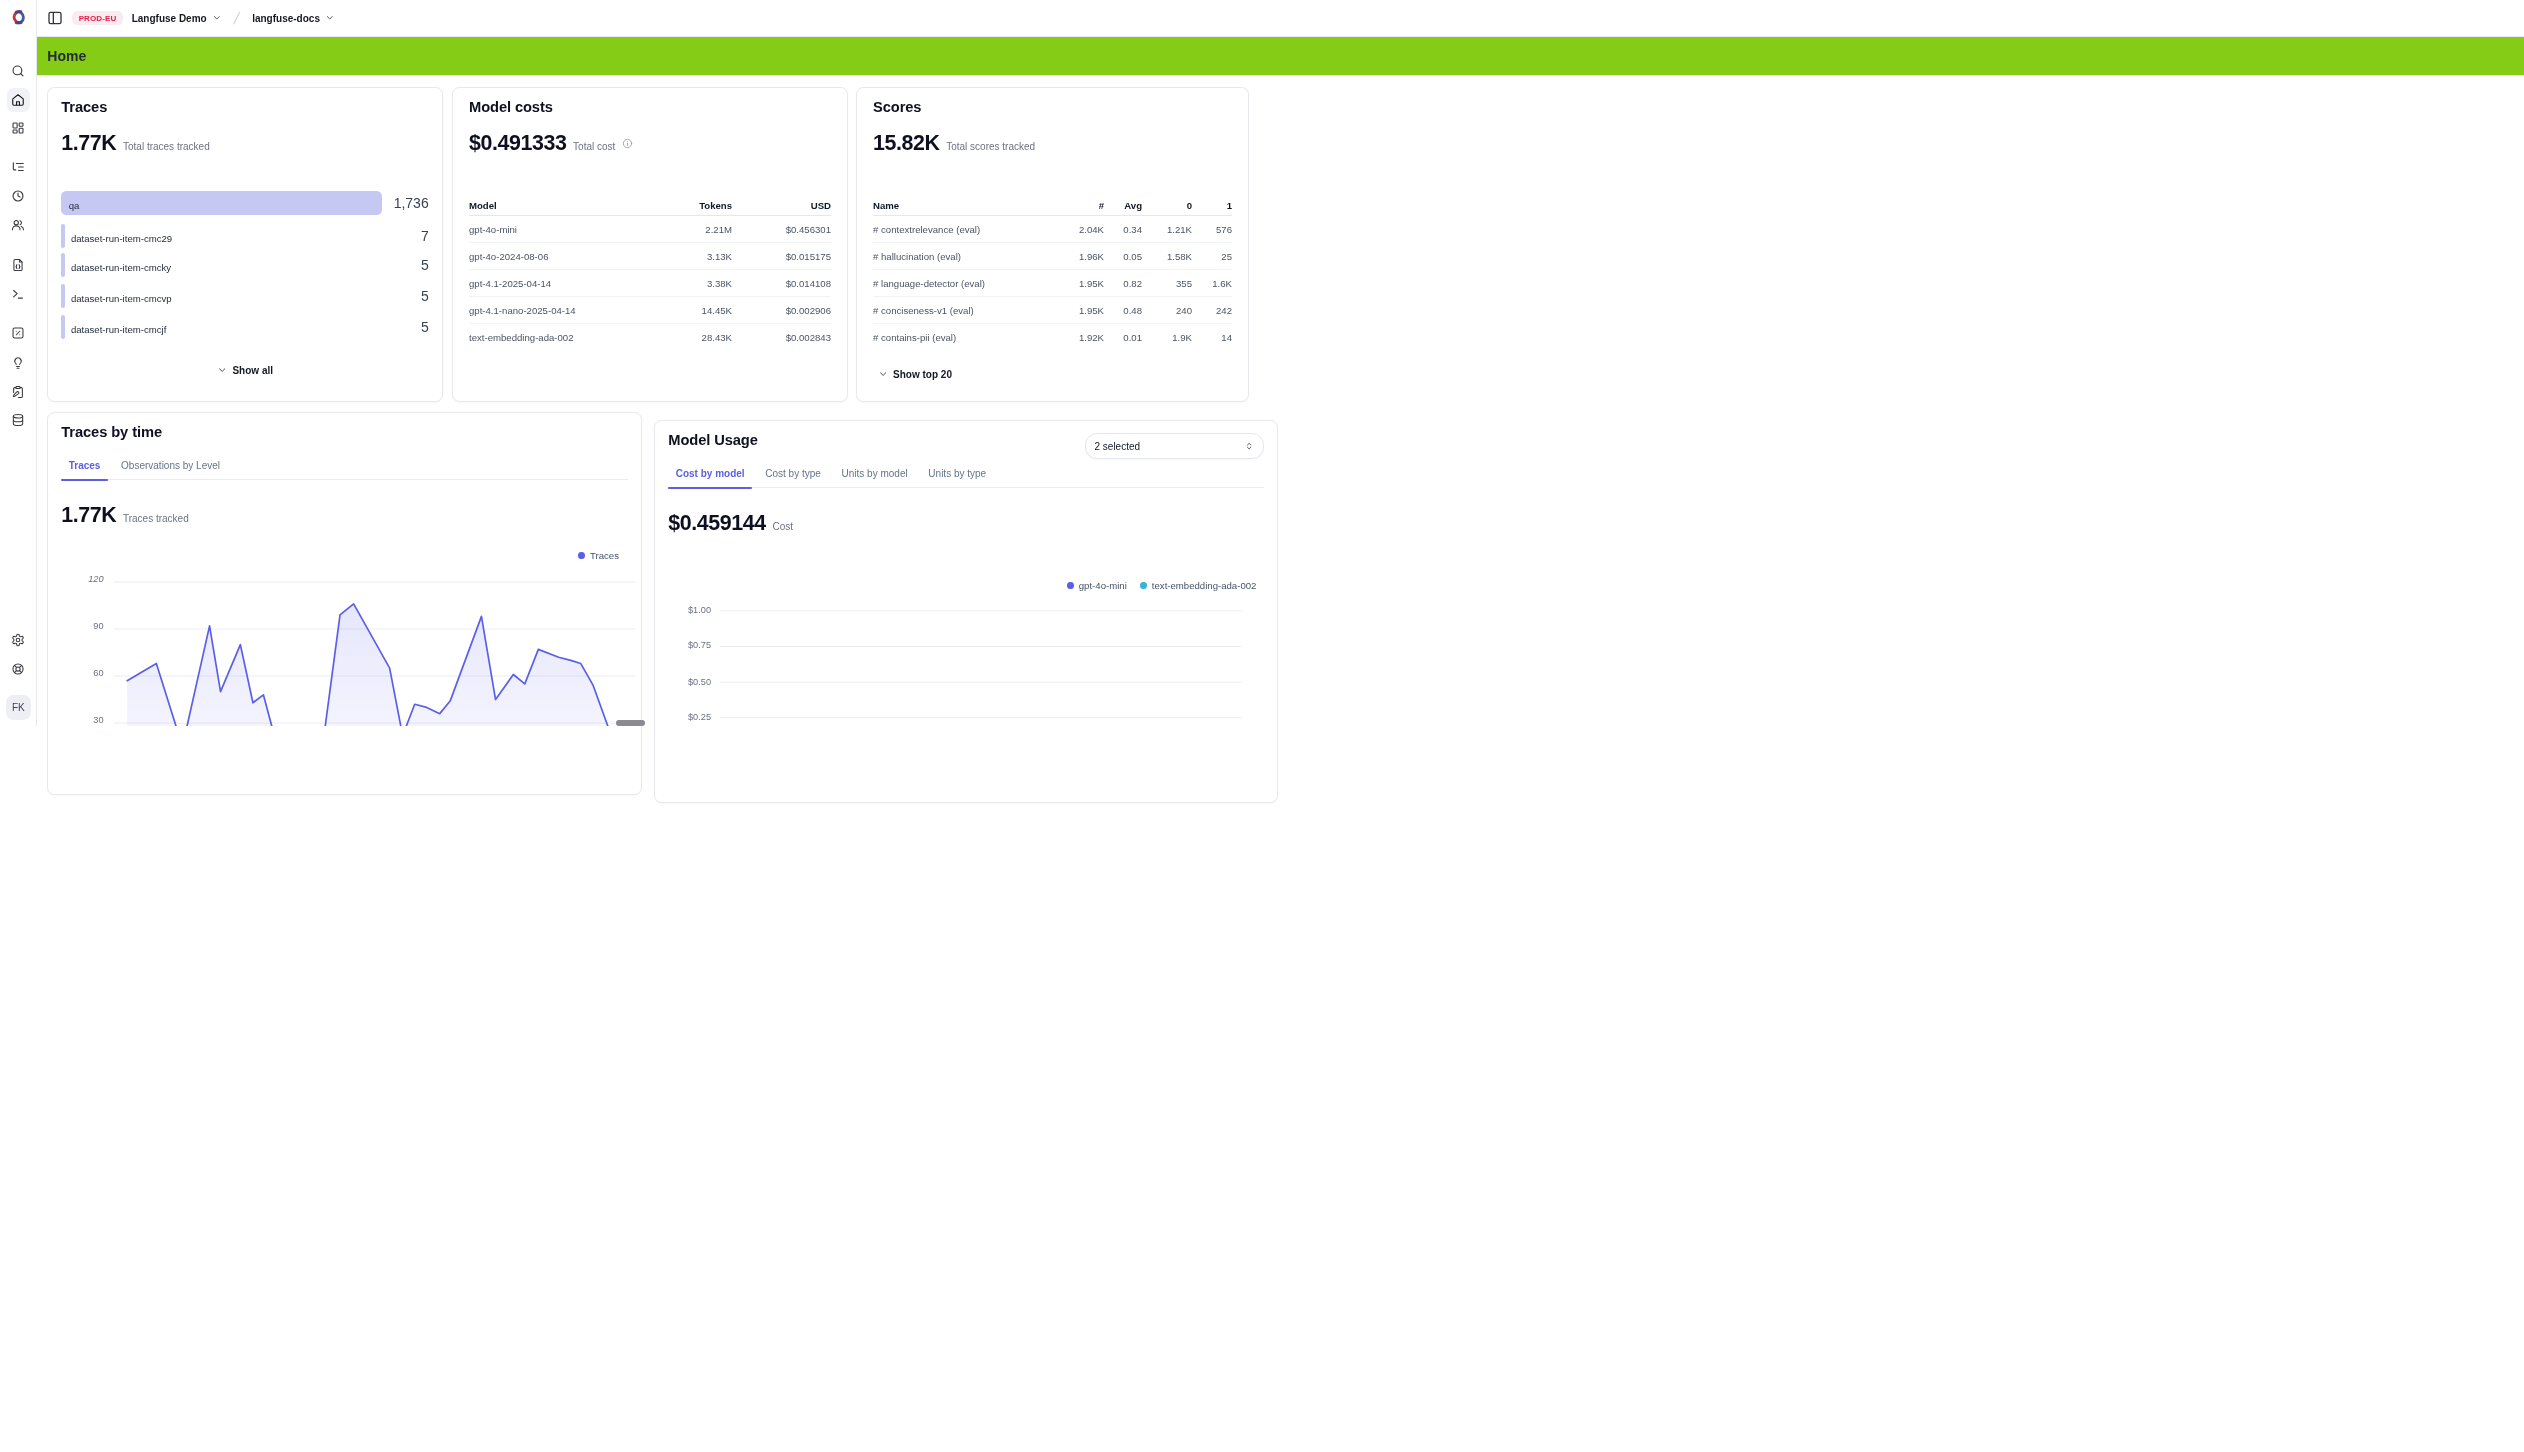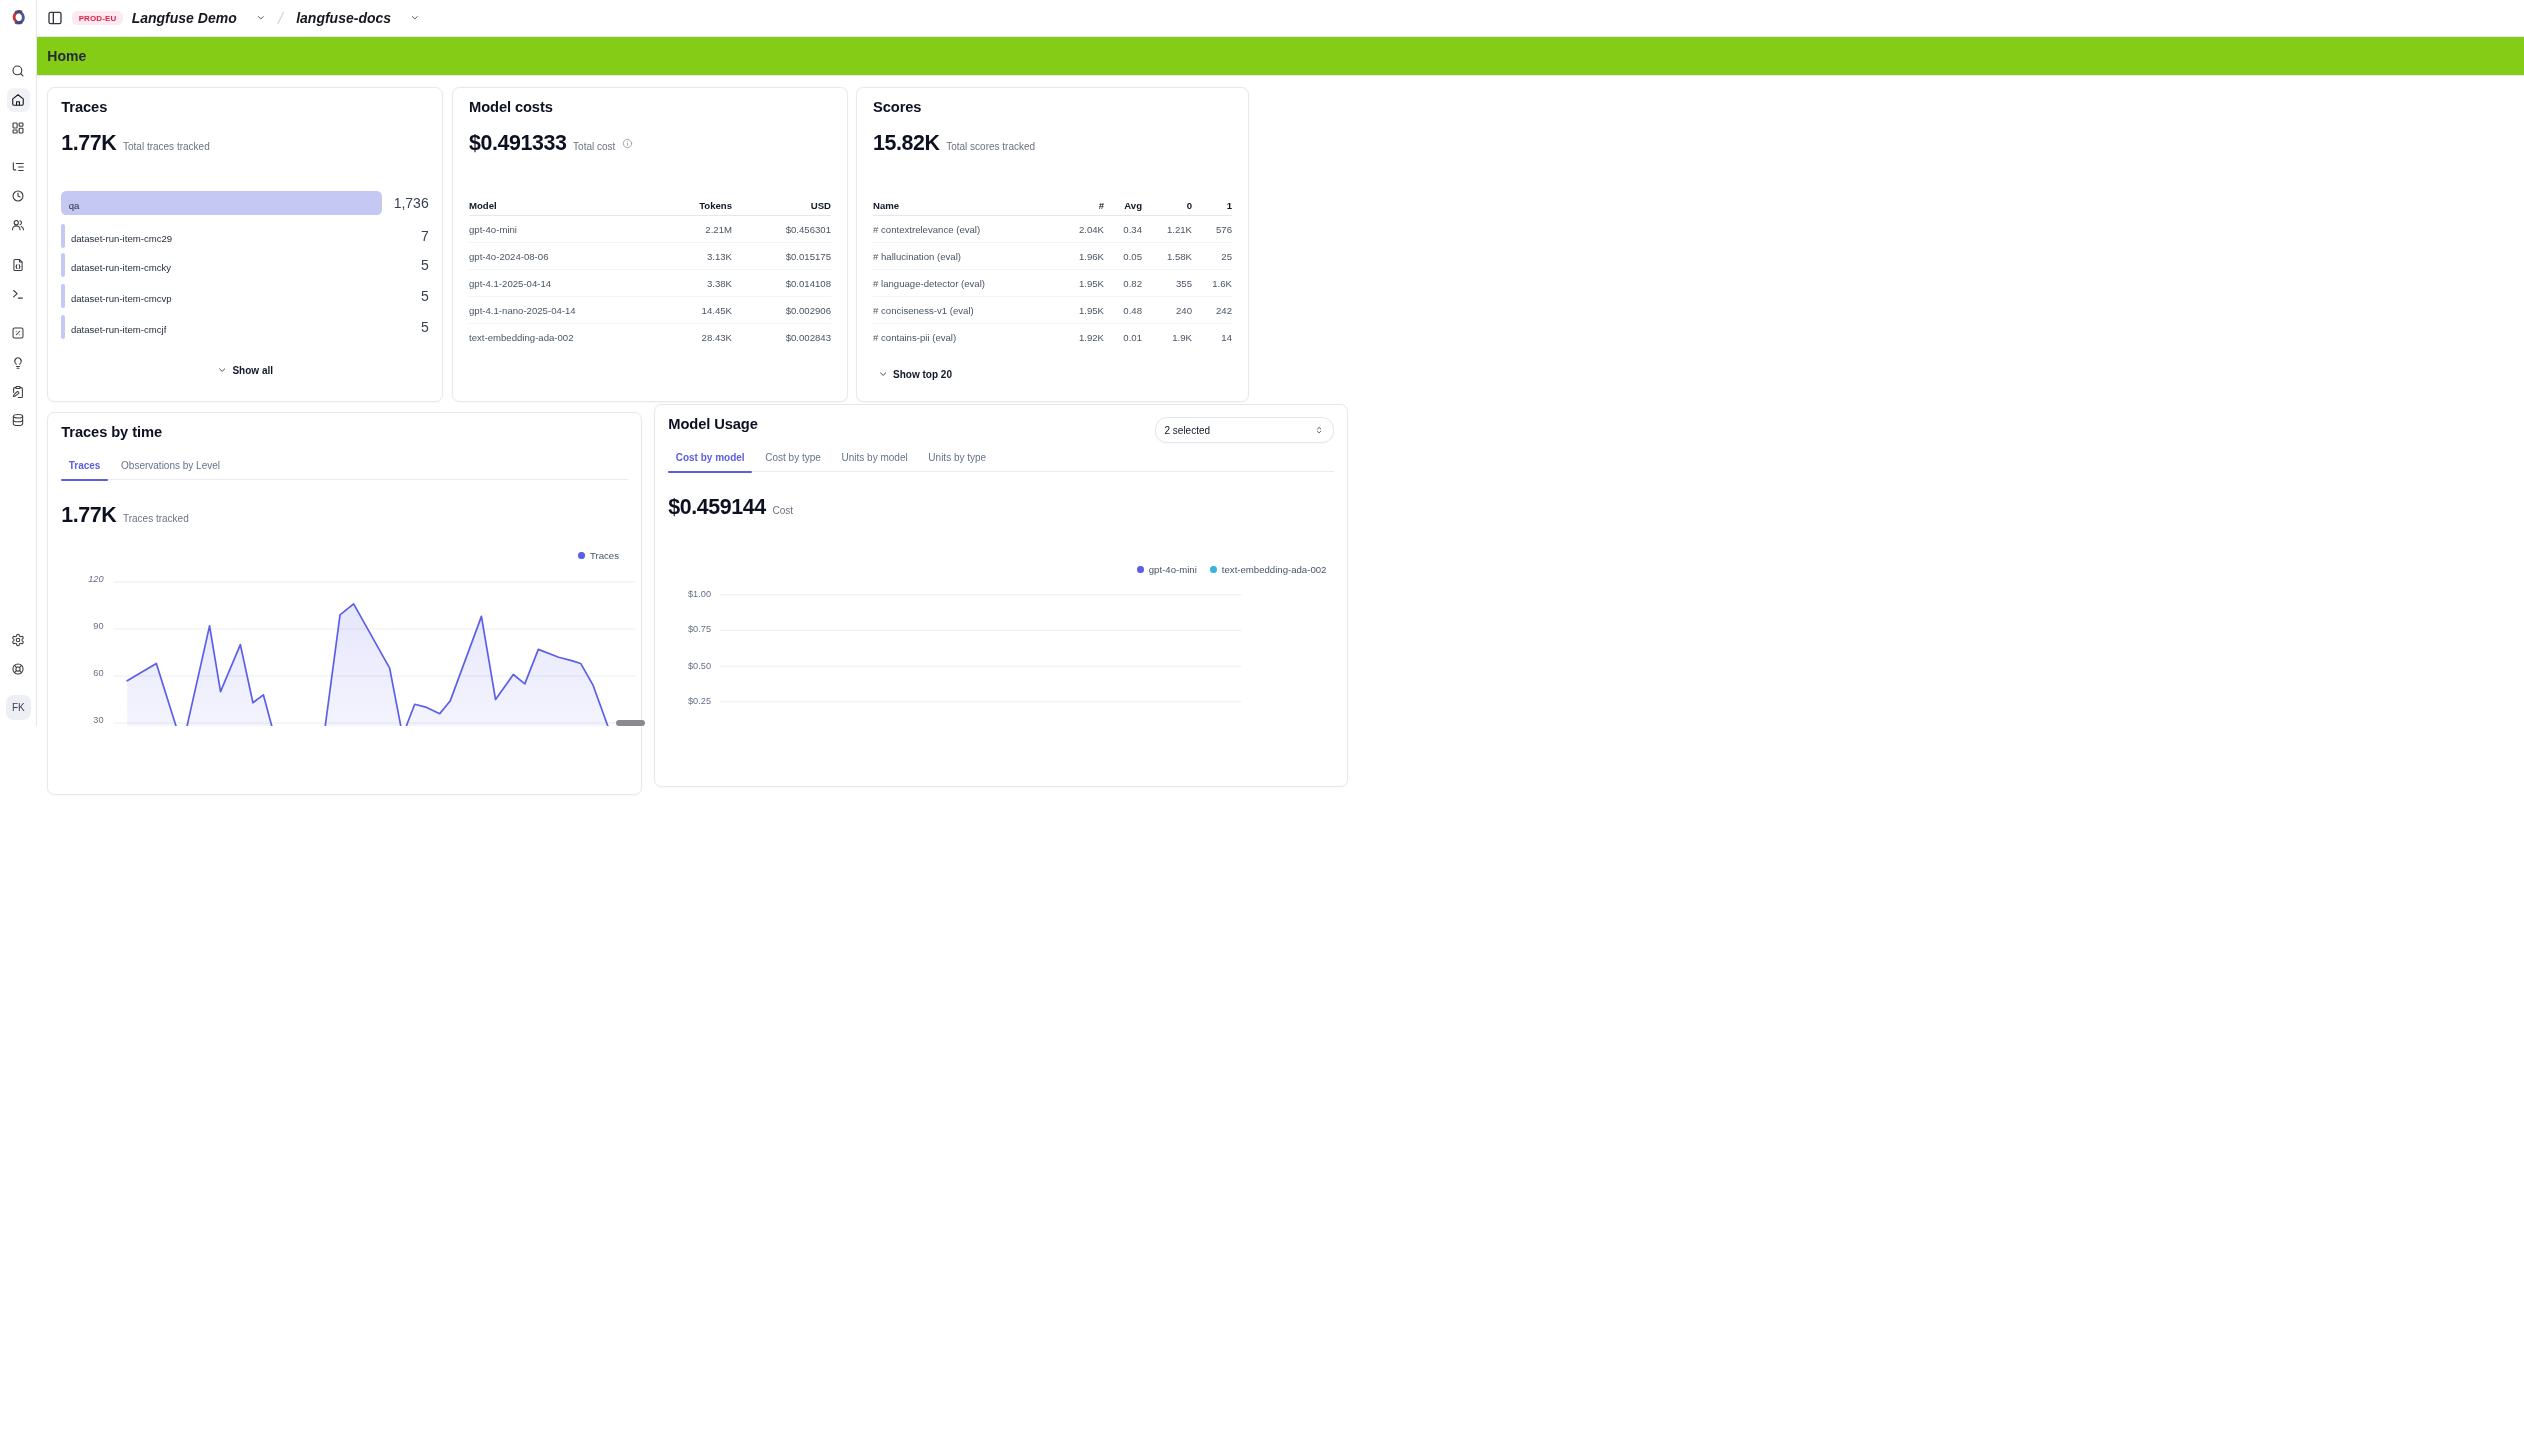--- a/index.html
+++ b/index.html
@@ -18,22 +18,22 @@
   #avatar { position:absolute; left:5.9px; top:695px; width:25px; height:25px; border-radius:7.4px;
     background:#edeff4; color:#3c4453; font-size:10px; font-weight:500;
     display:flex; align-items:center; justify-content:center; }
 
   
   #topbar { position:absolute; left:37px; top:0; right:0; height:36px; background:#fff;
     display:flex; align-items:center; gap:8.8px; padding-left:10.3px; }
   #panel-toggle { width:16px; height:16px; color:#35353d; cursor:pointer; }
   .badge { background:#fceaf1; color:#e11d48; font-size:8px; font-weight:600;
     padding:2.9px 6.6px; border-radius:5.2px; letter-spacing:0.1px; }
-  .crumb { font-size:14px; font-weight:600; color:#15181f; cursor:pointer;
-    display:flex; align-items:center; gap:19px;font-style:italic; }
+  .crumb { font-size:10px; font-weight:600; color:#15181f; cursor:pointer;
+    display:flex; align-items:center; gap:5px; }
   .chev { width:9.6px; height:9.6px; color:#3f3f46; }
   .slash { width:13.3px; height:16px; color:#d5d9e0; }
 
   
   #page-strip { position:absolute; left:37px; top:36px; right:0; height:40px;
     background:#84cc16; border-top:0.7px solid #e7e9ee; border-bottom:0.7px solid #e7e9ee; }
   #page-title { position:absolute; left:10.3px; top:11px; font-size:14px; font-weight:700; color:#252b37; }
 
   
   .card { position:absolute; background:#fff; border:0.7px solid #e6e8ec; border-radius:7.4px;
@@ -415,21 +415,21 @@
       <line x1="0" y1="4" x2="710" y2="4"></line>
       <line x1="0" y1="68" x2="710" y2="68"></line>
       <line x1="0" y1="132" x2="710" y2="132"></line>
       <line x1="0" y1="196" x2="710" y2="196"></line>
     </g>
     <path id="traces-area" fill="url(#areaGrad)" d="M18.5 138.4 L 58.2 114.9 L 93.7 228 L 130.6 63.7 L 145.5 153.3 L 172.5 89.3 L 189.6 168.3 L 203.8 157.6 L 222.2 225.9 L 233.6 238.7 L 284 230.1 L 308.1 48.8 L 326.6 33.9 L 375.6 121.3 L 393.3 213.1 L 409.7 170.4 L 426 174.7 L 443.8 183.2 L 457.9 166.1 L 500.5 50.9 L 519.7 164 L 543.9 129.9 L 559.5 142.7 L 577.9 95.7 L 605.6 106.4 L 622 110.7 L 635.5 114.9 L 652.5 144.8 L 680.2 221.6 L 680.2 260 L 18.5 260 Z"></path>
     <path id="traces-line" fill="none" stroke="#5b5fe8" stroke-width="2.3" stroke-linejoin="round" stroke-linecap="round" d="M18.5 138.4 L 58.2 114.9 L 93.7 228 L 130.6 63.7 L 145.5 153.3 L 172.5 89.3 L 189.6 168.3 L 203.8 157.6 L 222.2 225.9 L 233.6 238.7 L 284 230.1 L 308.1 48.8 L 326.6 33.9 L 375.6 121.3 L 393.3 213.1 L 409.7 170.4 L 426 174.7 L 443.8 183.2 L 457.9 166.1 L 500.5 50.9 L 519.7 164 L 543.9 129.9 L 559.5 142.7 L 577.9 95.7 L 605.6 106.4 L 622 110.7 L 635.5 114.9 L 652.5 144.8 L 680.2 221.6"></path>
   </svg>
 </section>
 
-<section class="card" style="left:654px;top:404px;width:694px;height:383px;">
+<section class="card" style="left:654px;top:420px;width:624px;height:383px;">
   <div class="card-title">Model Usage</div>
   <div id="usage-select">
     <span>2 selected</span>
     <svg viewBox="0 0 24 24" fill="none" stroke="currentColor" stroke-width="2" stroke-linecap="round" stroke-linejoin="round">
         <path d="m8 9.5 4-4 4 4"></path>
         <path d="m8 14.5 4 4 4-4"></path>
       </svg>
   </div>
   <div class="tabs" style="left:13.3px;right:13.3px;top:47px;">
     <div class="tab active">Cost by model</div>

